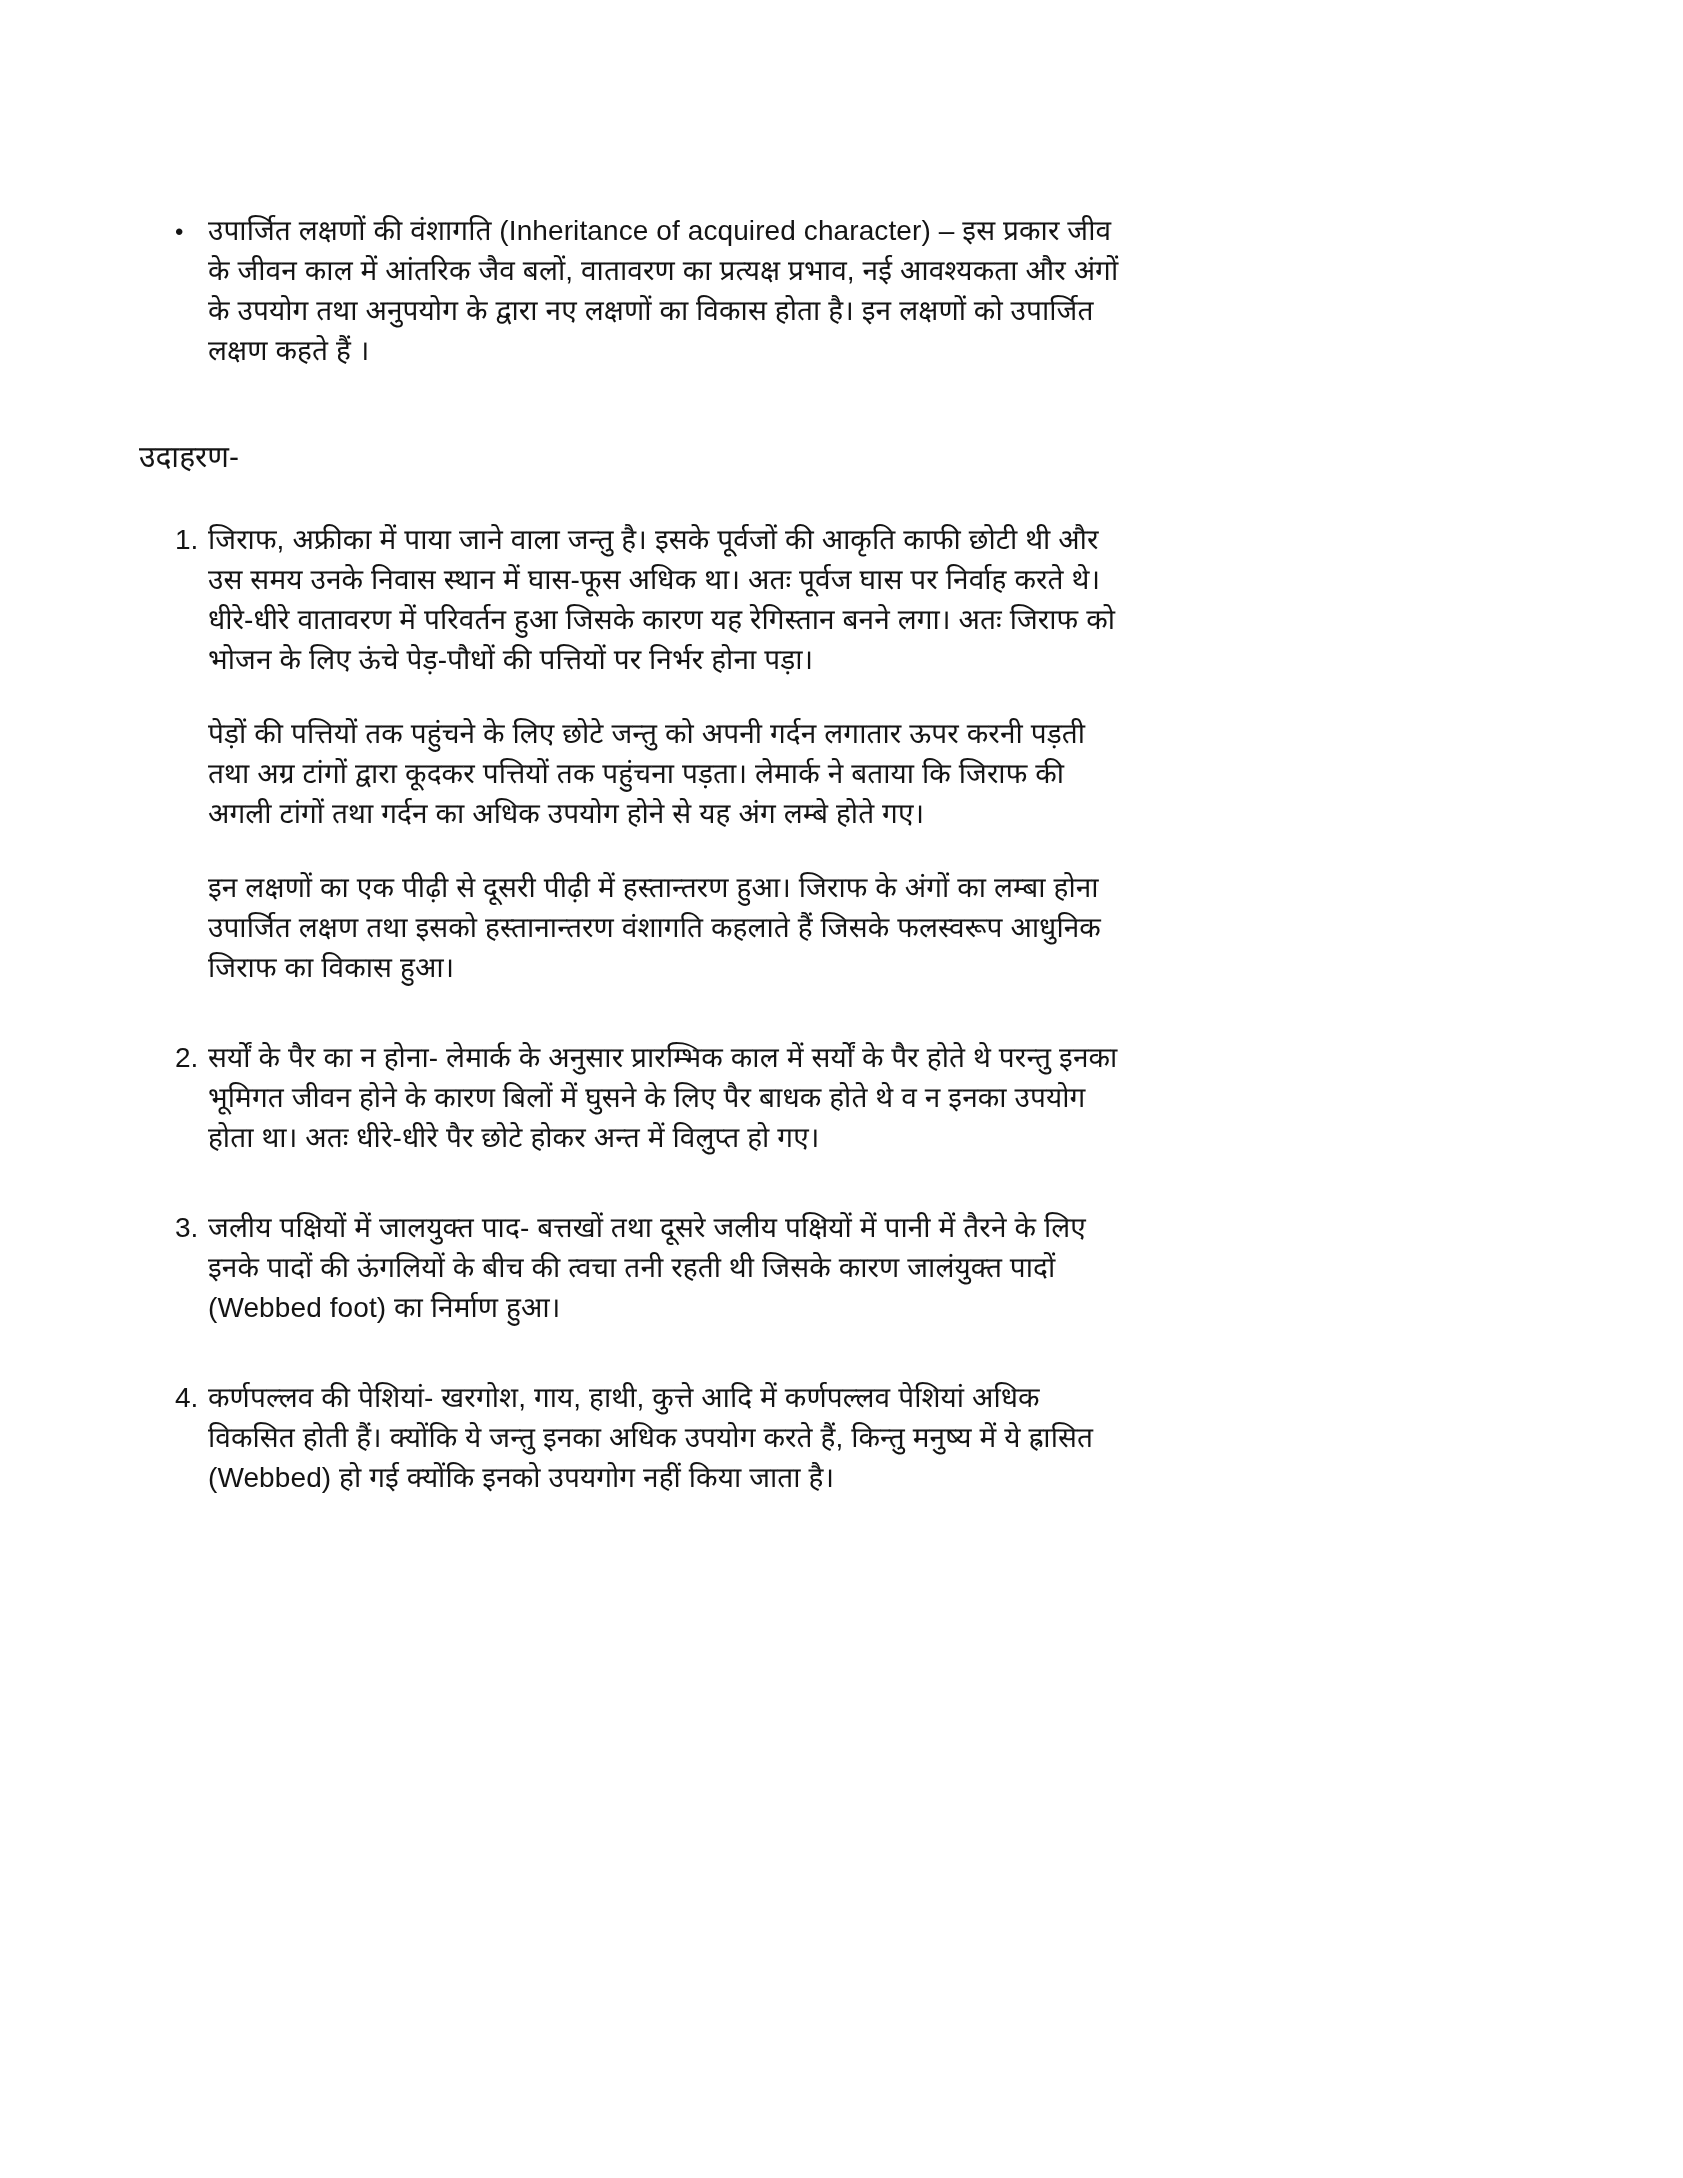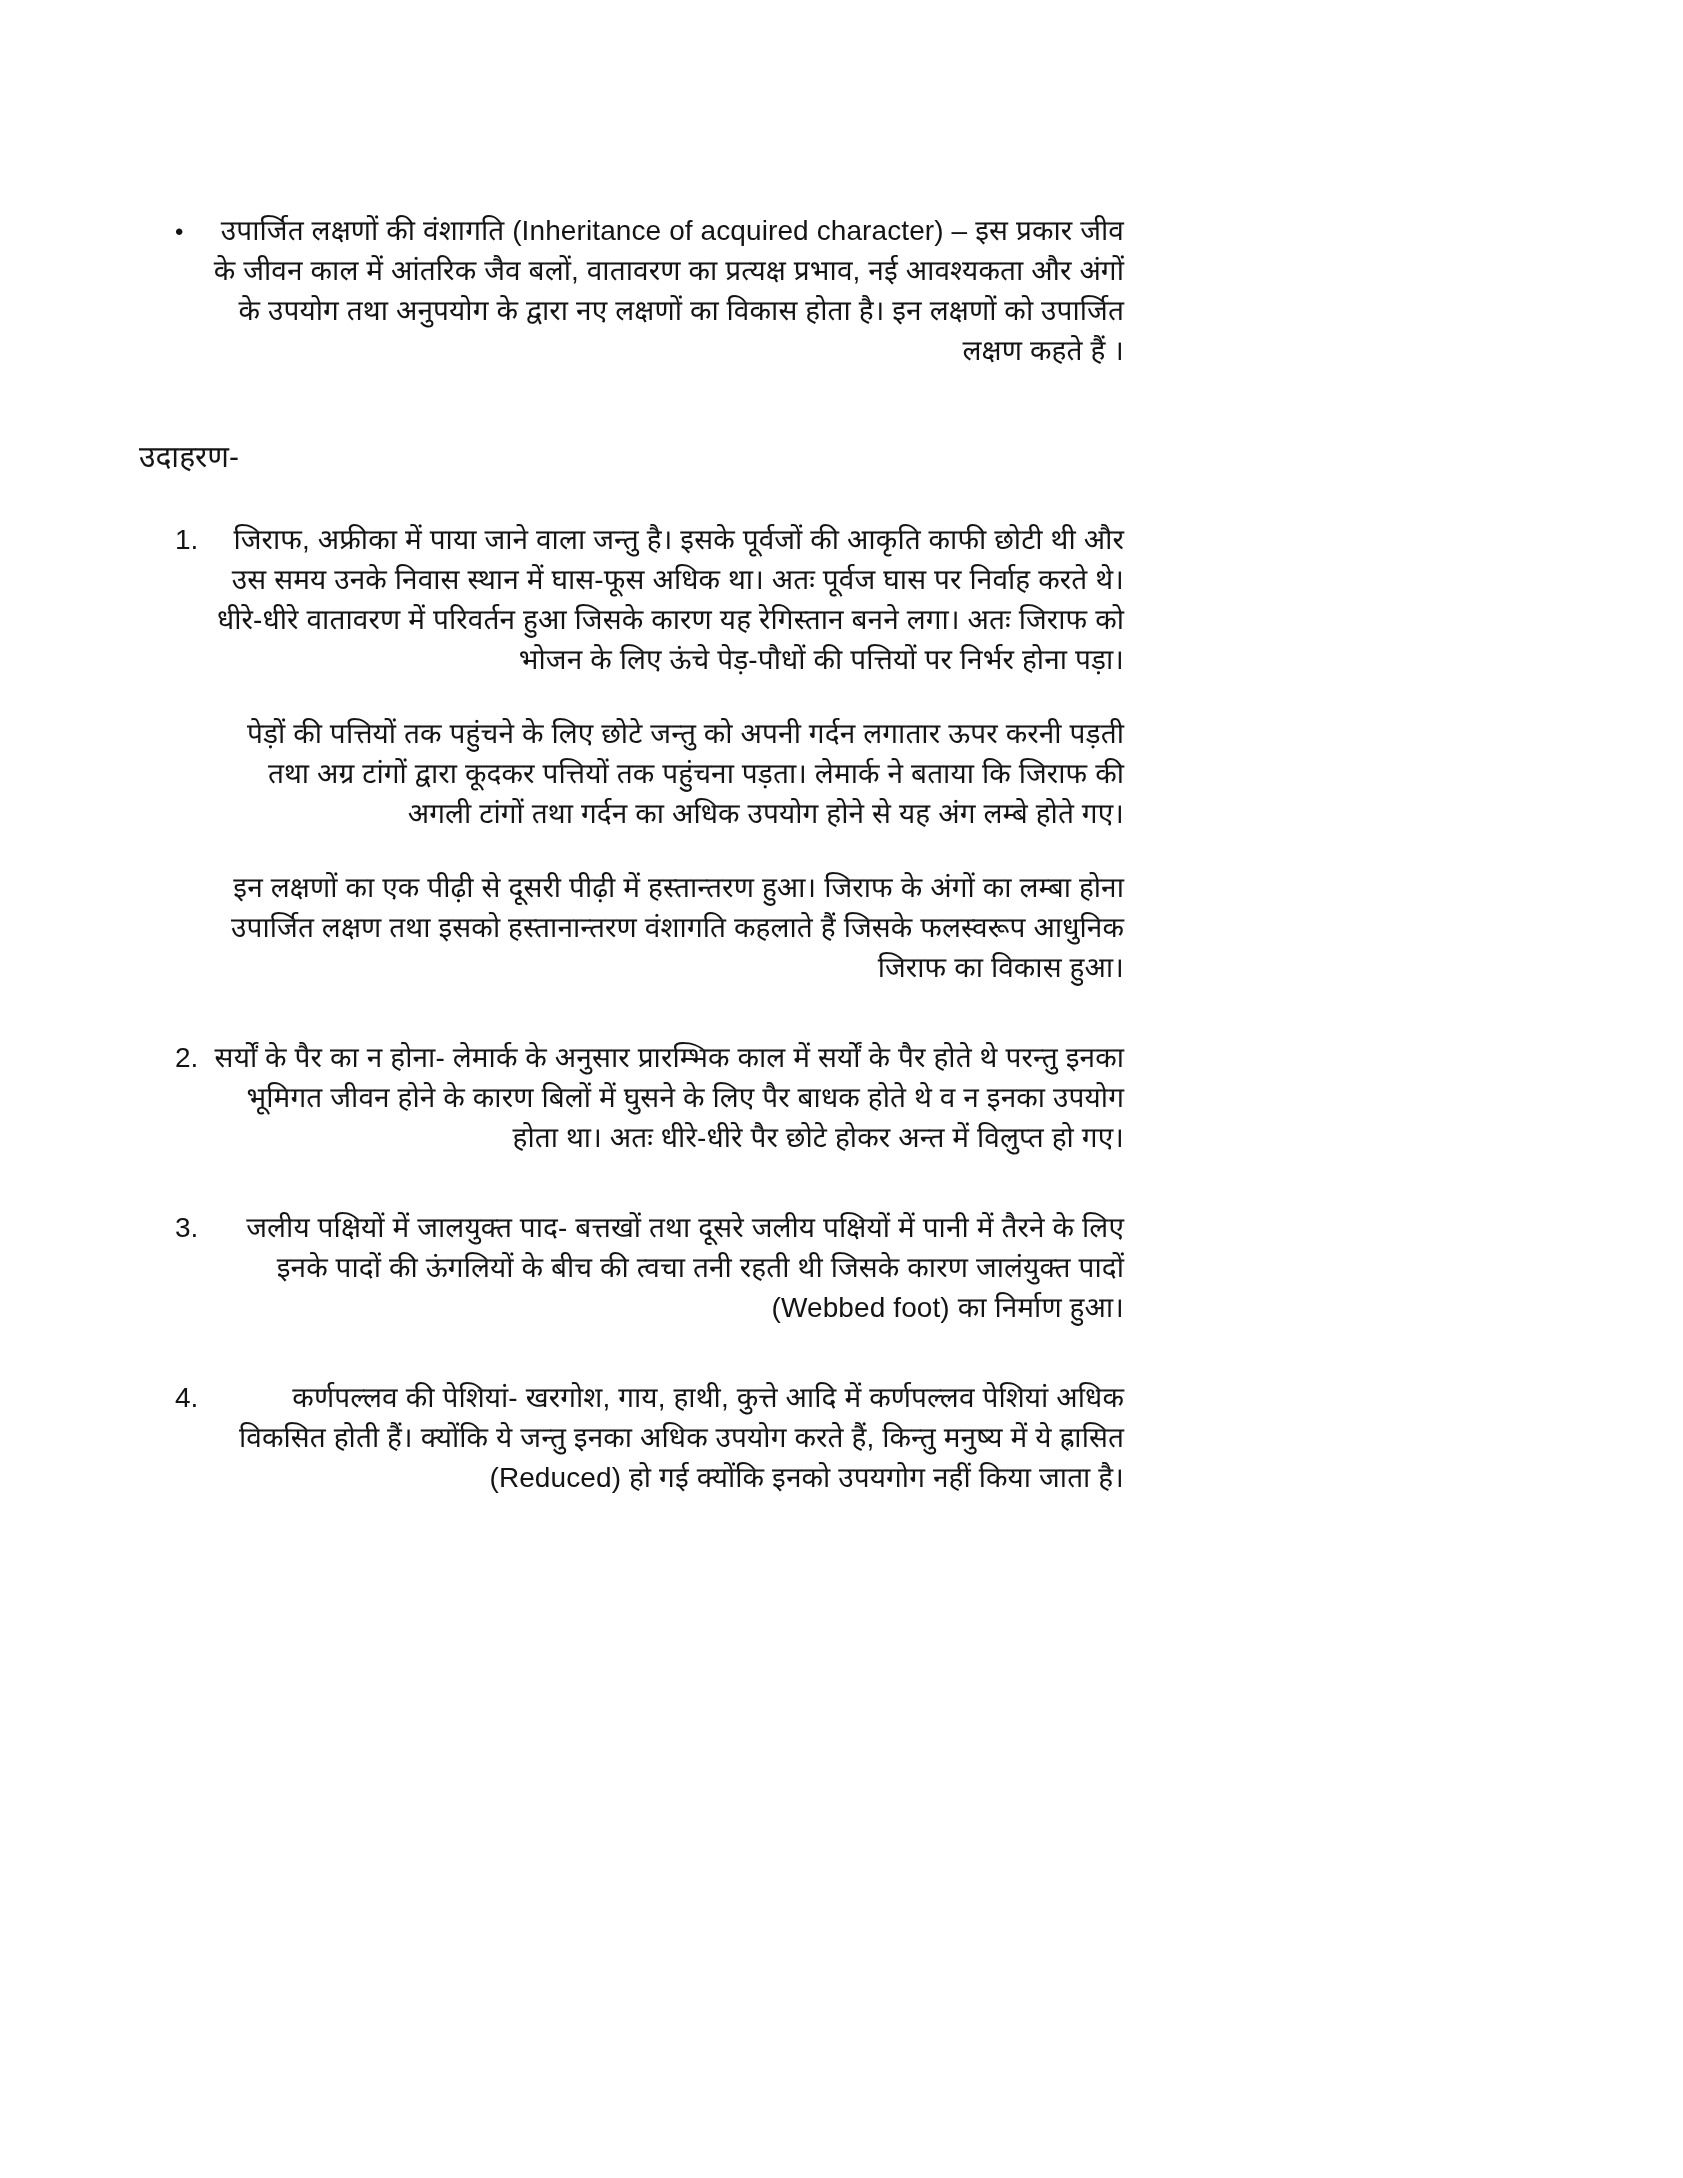--- a/index.html
+++ b/index.html
@@ -41,21 +41,20 @@
     line-height: 40px;
     padding-left: 36px;
   }
   .bullet-glyph {
     font-size: 24px;
     line-height: 40px;
   }
   .item-body {
     flex: 1 1 auto;
     max-width: 970px;
-    text-align: right;
   }
   .item-body p + p {
     margin-top: 34px;
   }
   .intro-block {
     margin-bottom: 0;
   }
   .examples-heading {
     margin: 65px 0 0 0;
     font-size: 30px;
@@ -107,20 +106,20 @@
       <div class="row example-item">
         <div class="marker-col">3.</div>
         <div class="item-body">
           <p>जलीय पक्षियों में जालयुक्त पाद- बत्तखों तथा दूसरे जलीय पक्षियों में पानी में तैरने के लिए इनके पादों की ऊंगलियों के बीच की त्वचा तनी रहती थी जिसके कारण जालंयुक्त पादों (Webbed foot) का निर्माण हुआ।</p>
         </div>
       </div>
 
       <div class="row example-item">
         <div class="marker-col">4.</div>
         <div class="item-body">
-          <p>कर्णपल्लव की पेशियां- खरगोश, गाय, हाथी, कुत्ते आदि में कर्णपल्लव पेशियां अधिक विकसित होती हैं। क्योंकि ये जन्तु इनका अधिक उपयोग करते हैं, किन्तु मनुष्य में ये ह्रासित (Reduced) हो गई क्योंकि इनको उपयगोग नहीं किया जाता है।</p>
+          <p>कर्णपल्लव की पेशियां- खरगोश, गाय, हाथी, कुत्ते आदि में कर्णपल्लव पेशियां अधिक विकसित होती हैं। क्योंकि ये जन्तु इनका अधिक उपयोग करते हैं, किन्तु मनुष्य में ये ह्रासित (Webbed) हो गई क्योंकि इनको उपयगोग नहीं किया जाता है।</p>
         </div>
       </div>
 
     </div>
   </div>
 </div>
 
 
 </body></html>

